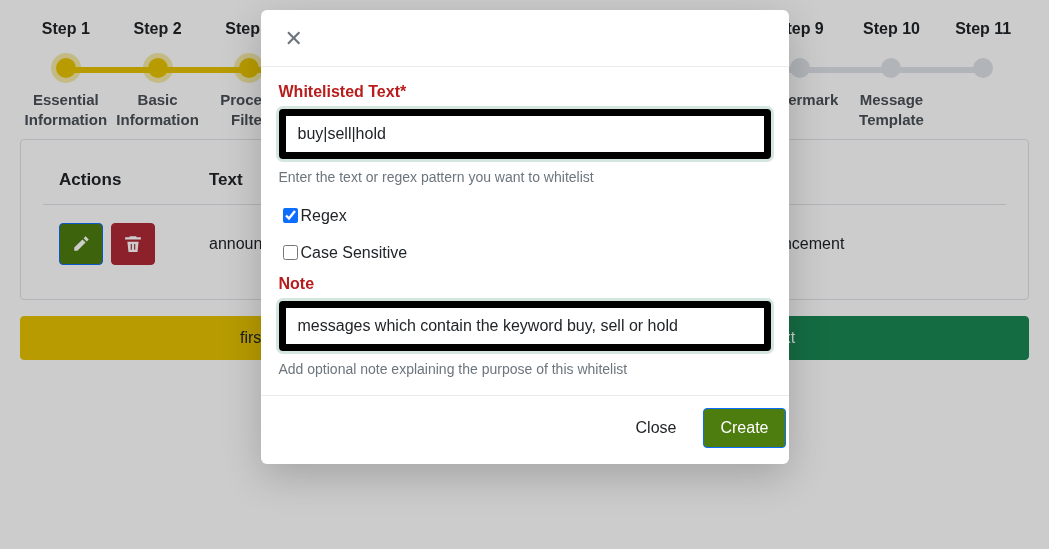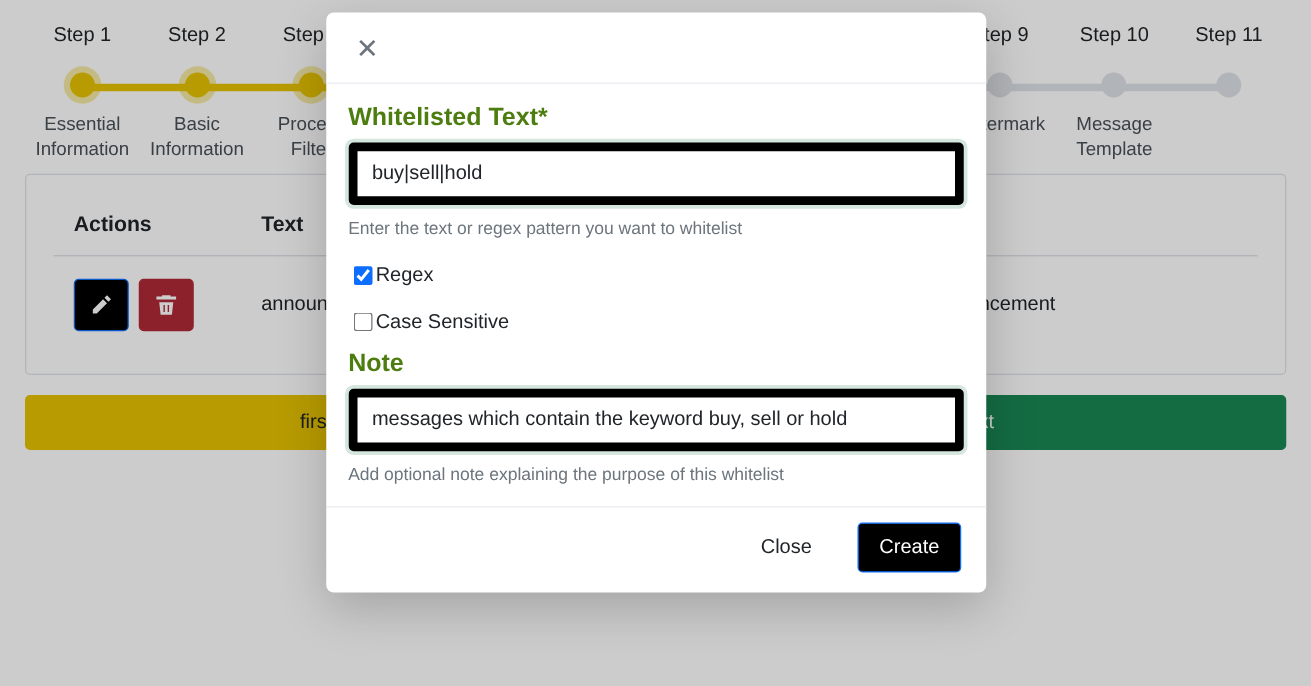--- a/index.html
+++ b/index.html
@@ -16,20 +16,21 @@
     position: relative;
     padding: 20px;
   }
   
   .stepper {
     display: flex;
     justify-content: space-between;
     align-items: flex-start;
     margin: 0 0 10px 0;
     padding: 30px 0 0 0;
+    font-weight: bold;
   }
   .step {
     flex: 1;
     text-align: center;
     position: relative;
   }
   .step-label-top {
     position: absolute;
     top: -30px;
     left: 0; right: 0;
@@ -96,21 +97,21 @@
     align-items: center;
     justify-content: center;
     border: 1px solid transparent;
     border-radius: 4px;
     cursor: pointer;
     font-size: 16px;
     padding: 8px 16px;
     line-height: 1.4;
   }
   .btn-success { background:#198754; color:#fff; border-color:#198754; }
-  .btn-primary { background:#000000; color:#fff; border-color:#0d6efd; }
+  .btn-primary { background:#4d7c0f; color:#fff; border-color:#0d6efd; }
   .btn-danger  { background:#b02a37; color:#fff; border-color:#b02a37; }
   .btn-light   { background:#fff; color:#212529; border-color:#fff; }
   .btn-warning { background:#e6c200; color:#212529; border-color:#e6c200; }
   .btn-icon { width:44px; height:42px; padding:0; font-size:18px; }
 
   table.data {
     width: 100%;
     border-collapse: collapse;
   }
   table.data th {
@@ -181,23 +182,23 @@
     border: none;
     background: transparent;
   }
   .modal-body {
     padding: 16px 18px 8px 18px;
     display: flex;
     flex-direction: column;
   }
   .field-label {
     font-weight: 600;
-    font-size: 20px;
+    font-size: 16px;
     margin-bottom: 8px;
-    color: #4d7c0f;
+    color: #b91c1c;
   }
   .text-input {
     width: 100%;
     padding: 9px 12px;
     border-radius: 4px;
     font-size: 16px;
     color: #212529;
     outline: none;
     border: 1px solid #ced4da;
   }
@@ -218,22 +219,22 @@
     margin-bottom: 16px;
     font-size: 16px;
   }
   .checkbox-row input[type=checkbox]{
     width:15px; height:15px;
     accent-color:#0d6efd;
   }
   .modal-footer {
     display: flex;
     justify-content: flex-end;
-    gap: 20px;
-    padding: 12px 20px 16px 18px;
+    gap: 10px;
+    padding: 12px 3px 16px 18px;
     border-top: 1px solid #e9ecef;
   }
 
   
   svg.ico { width:18px; height:18px; display:block; fill: currentColor; }
 </style>
 </head>
 <body>
 
 <div class="page">

